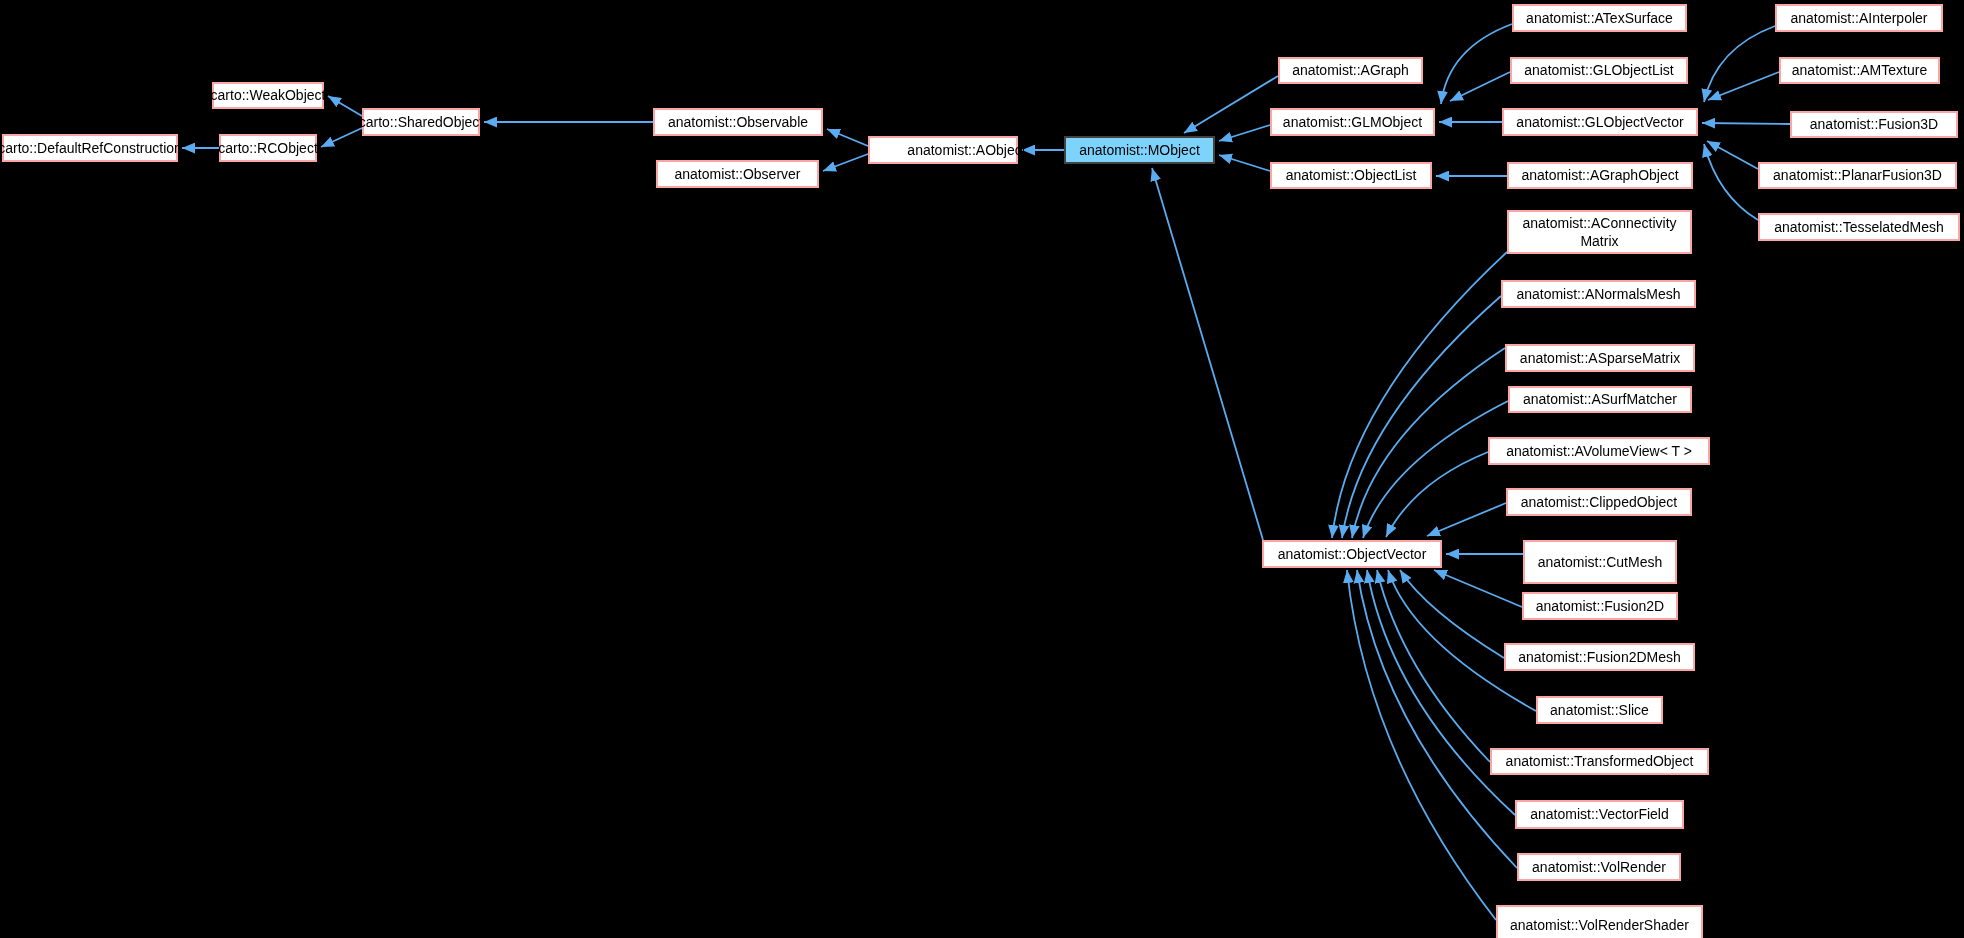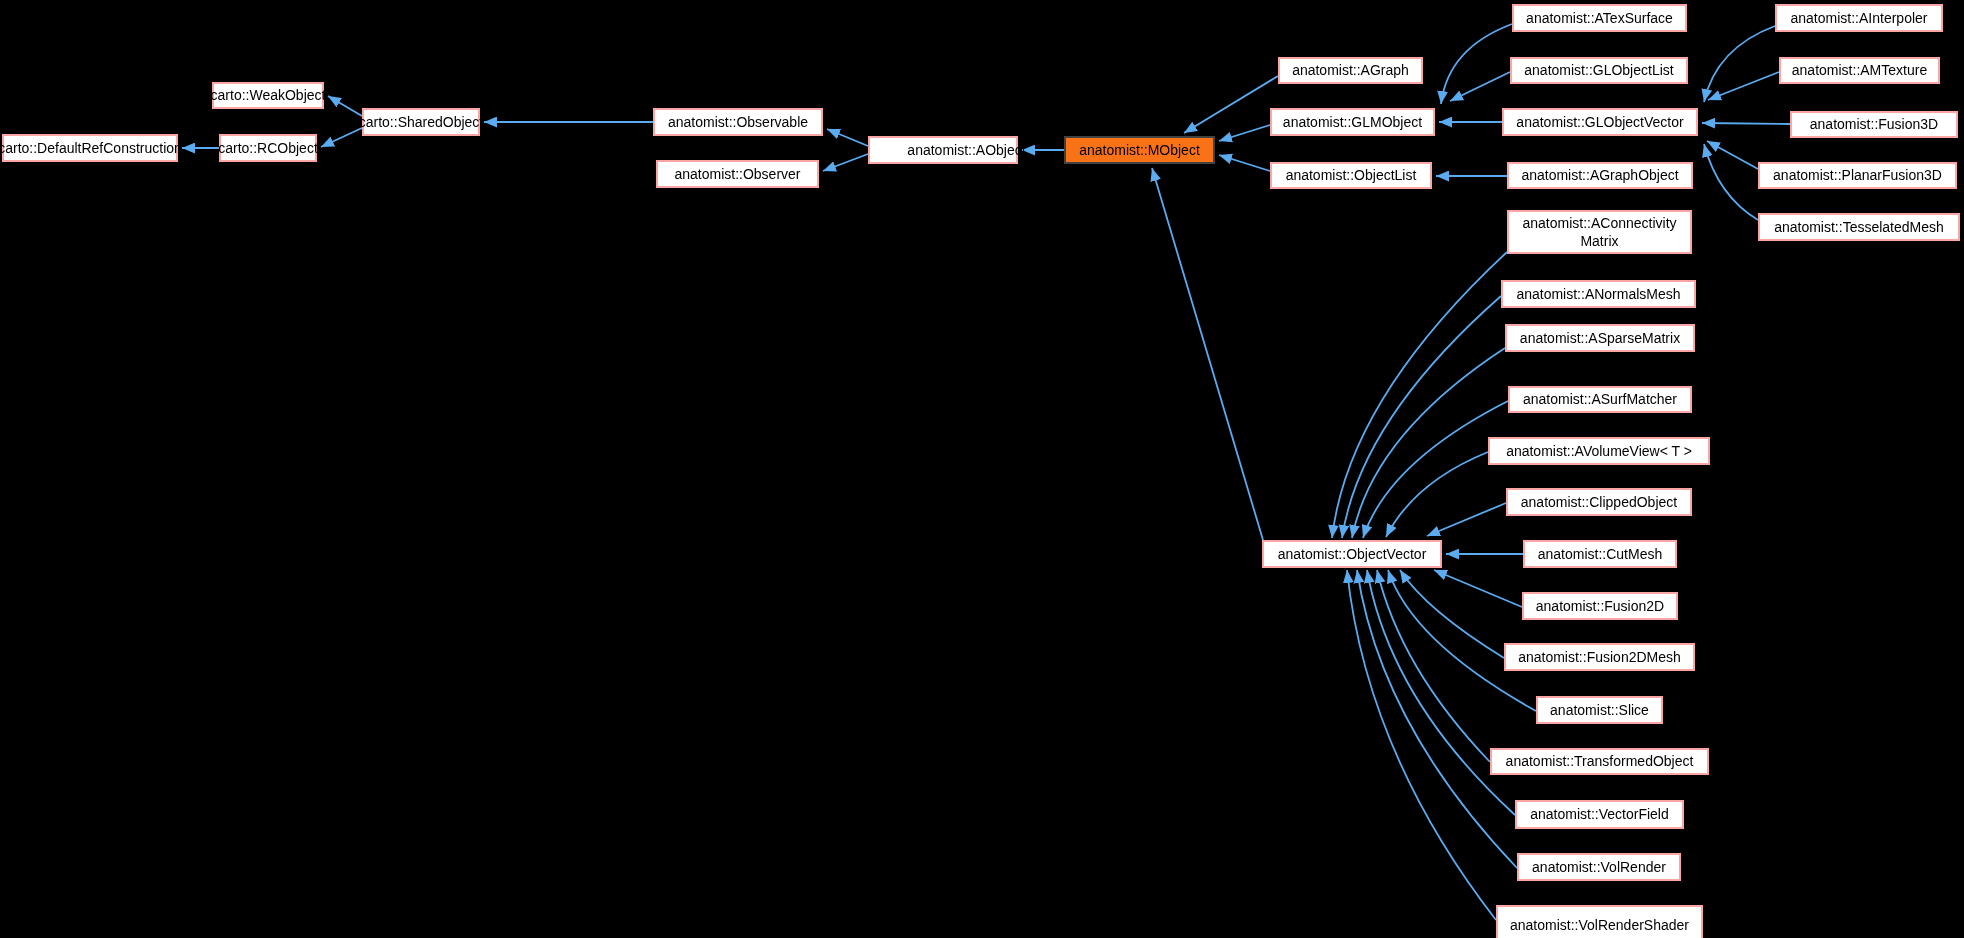--- a/index.html
+++ b/index.html
@@ -3,21 +3,21 @@
 <meta charset="utf-8">
 <style>
   html,body{margin:0;padding:0;background:#000;}
   .stage{position:relative;width:1964px;height:938px;background:#000;overflow:hidden;
          font-family:"Liberation Sans",sans-serif;}
   .edges{position:absolute;left:0;top:0;width:1964px;height:938px;}
   .nodes{position:absolute;left:0;top:0;width:1964px;height:938px;}
   .node{position:absolute;box-sizing:border-box;display:flex;align-items:center;justify-content:center;
         background:#fff;border:2px solid #fca5a5;color:#000;font-size:14px;line-height:1.3;
         text-align:center;white-space:pre-line;cursor:pointer;}
-  .node.highlight{background:#f97316;border-color:#424242;cursor:default;}
+  .node.highlight{background:#7dd3fc;border-color:#424242;cursor:default;}
   .edge{fill:none;stroke-width:1.8px;}
 </style>
 </head>
 <body>
 
 <div class="stage">
   <svg class="edges" viewBox="0 0 1964 938" xmlns="http://www.w3.org/2000/svg">
       <defs>
         <marker id="arw" viewBox="0 0 12 10" refX="12" refY="5" markerWidth="13" markerHeight="11" orient="auto" markerUnits="userSpaceOnUse">
           <path d="M0,0 L12,5 L0,10 Z" fill="#5aabf0"></path>
@@ -71,25 +71,25 @@
       <div class="node" style="left: 1270px; top: 108px; width: 165px; height: 28px;">anatomist::GLMObject</div>
       <div class="node" style="left: 1270px; top: 162px; width: 162px; height: 27px;">anatomist::ObjectList</div>
       <div class="node" style="left: 1262px; top: 540px; width: 180px; height: 28px;">anatomist::ObjectVector</div>
       <div class="node" style="left: 1512px; top: 4px; width: 175px; height: 28px;">anatomist::ATexSurface</div>
       <div class="node" style="left: 1510px; top: 57px; width: 178px; height: 27px;">anatomist::GLObjectList</div>
       <div class="node" style="left: 1502px; top: 108px; width: 196px; height: 28px;">anatomist::GLObjectVector</div>
       <div class="node" style="left: 1507px; top: 162px; width: 186px; height: 27px;">anatomist::AGraphObject</div>
       <div class="node" style="left: 1507px; top: 210px; width: 185px; height: 44px;">anatomist::AConnectivity
 Matrix</div>
       <div class="node" style="left: 1501px; top: 280px; width: 195px; height: 28px;">anatomist::ANormalsMesh</div>
-      <div class="node" style="left: 1505px; top: 324px; width: 190px; height: 28px;">anatomist::ASparseMatrix</div>
+      <div class="node" style="left: 1505px; top: 344px; width: 190px; height: 28px;">anatomist::ASparseMatrix</div>
       <div class="node" style="left: 1508px; top: 386px; width: 184px; height: 27px;">anatomist::ASurfMatcher</div>
       <div class="node" style="left: 1488px; top: 437px; width: 222px; height: 28px;">anatomist::AVolumeView&lt; T &gt;</div>
       <div class="node" style="left: 1506px; top: 488px; width: 186px; height: 28px;">anatomist::ClippedObject</div>
-      <div class="node" style="left: 1523px; top: 540px; width: 154px; height: 28px;">anatomist::CutMesh</div>
+      <div class="node" style="left: 1523px; top: 540px; width: 154px; height: 44px;">anatomist::CutMesh</div>
       <div class="node" style="left: 1522px; top: 592px; width: 156px; height: 28px;">anatomist::Fusion2D</div>
       <div class="node" style="left: 1504px; top: 643px; width: 191px; height: 28px;">anatomist::Fusion2DMesh</div>
       <div class="node" style="left: 1536px; top: 696px; width: 127px; height: 28px;">anatomist::Slice</div>
       <div class="node" style="left: 1490px; top: 748px; width: 219px; height: 27px;">anatomist::TransformedObject</div>
       <div class="node" style="left: 1515px; top: 800px; width: 169px; height: 29px;">anatomist::VectorField</div>
       <div class="node" style="left: 1517px; top: 853px; width: 164px; height: 28px;">anatomist::VolRender</div>
       <div class="node" style="left: 1496px; top: 905px; width: 207px; height: 40px;">anatomist::VolRenderShader</div>
       <div class="node" style="left: 1775px; top: 4px; width: 168px; height: 28px;">anatomist::AInterpoler</div>
       <div class="node" style="left: 1779px; top: 57px; width: 161px; height: 27px;">anatomist::AMTexture</div>
       <div class="node" style="left: 1790px; top: 111px; width: 168px; height: 27px;">anatomist::Fusion3D</div>

